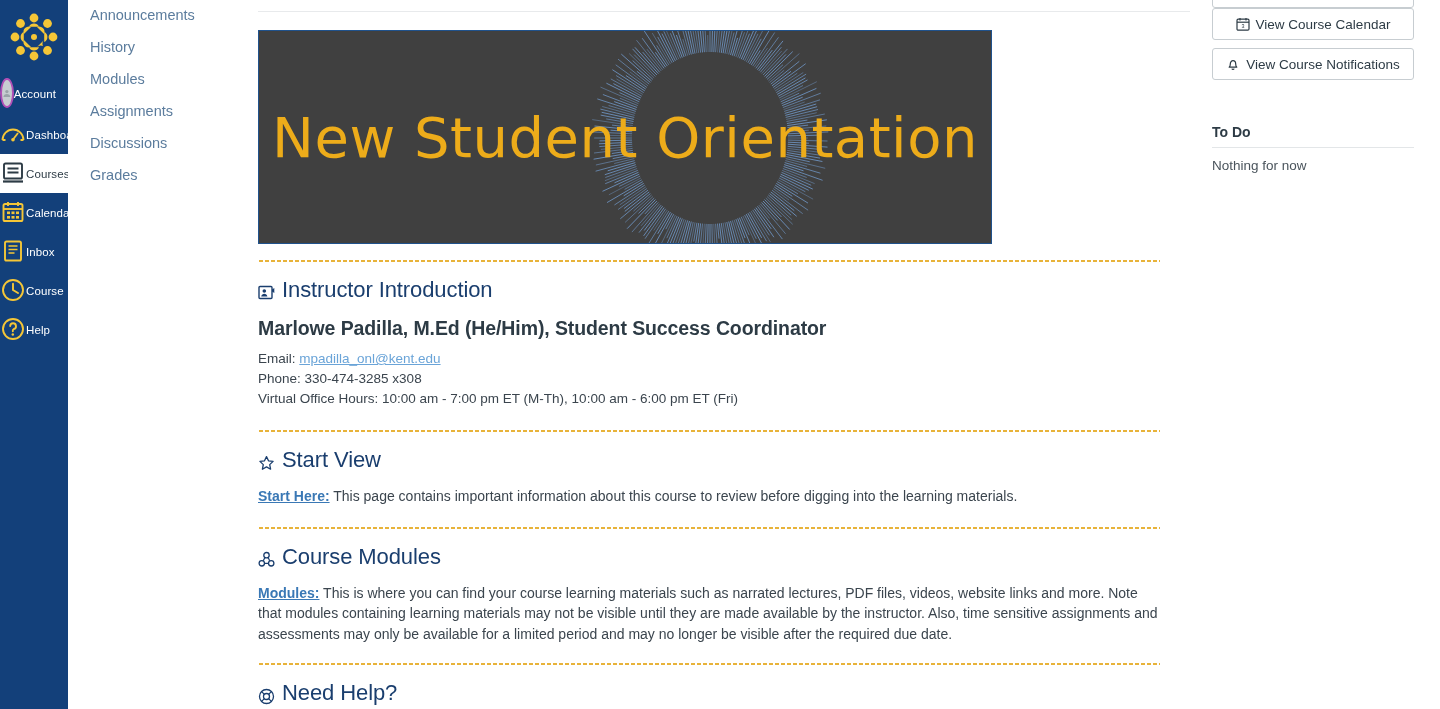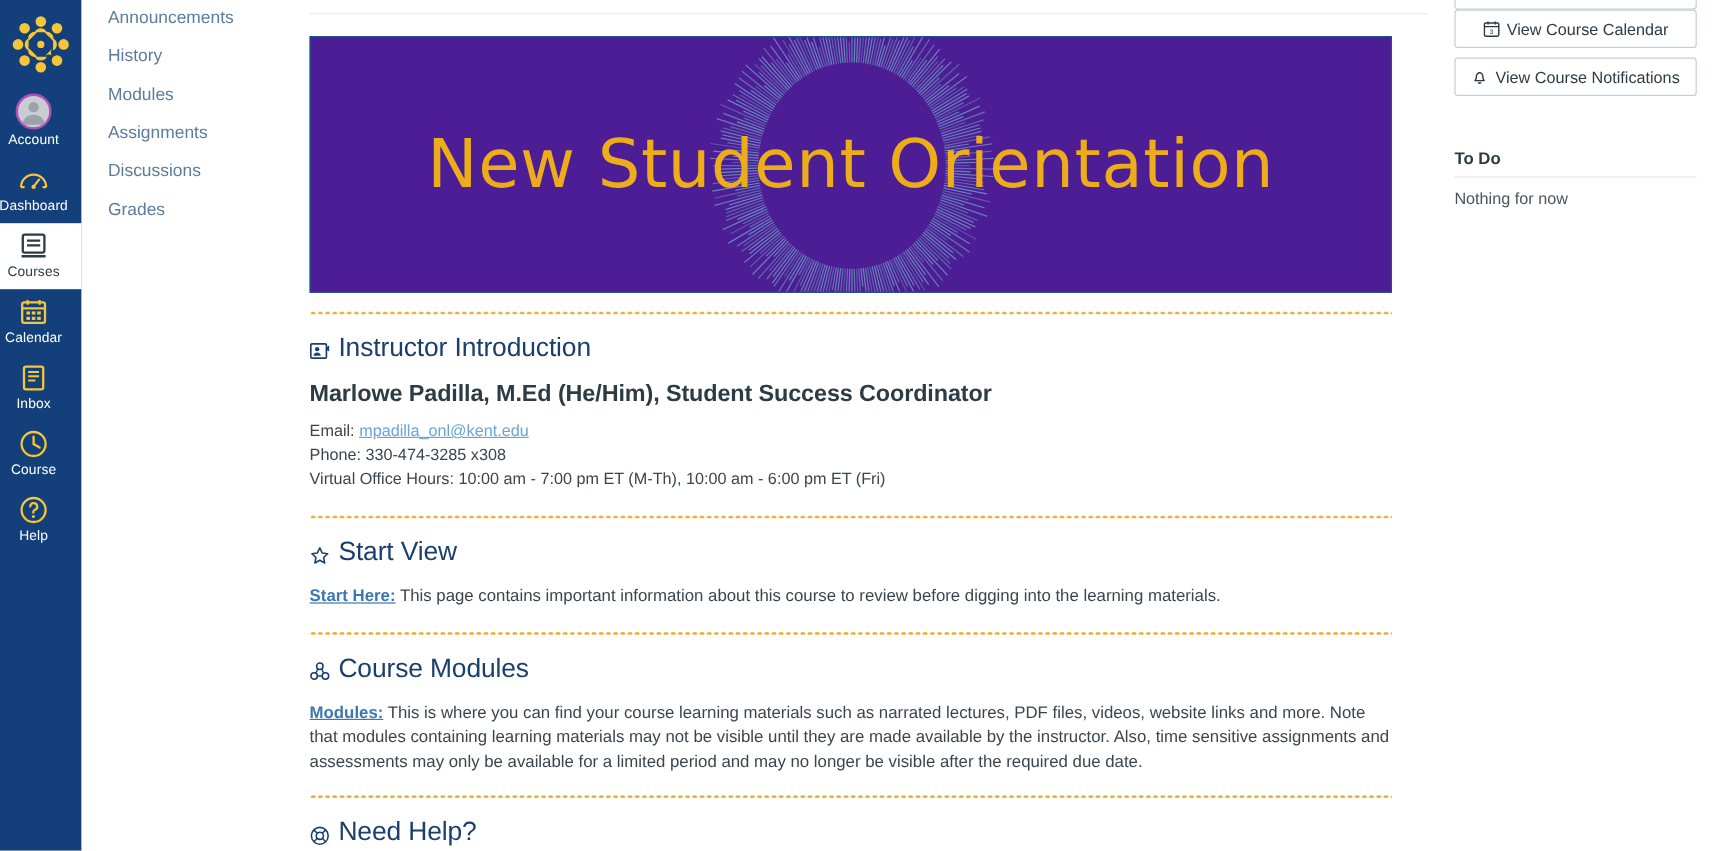--- a/index.html
+++ b/index.html
@@ -17,21 +17,21 @@
   
   #global-nav {
     width: 68px; min-width: 68px; height: 709px;
     background: #13407a;
     display: flex; flex-direction: column; align-items: center;
     padding-top: 4px;
   }
   .canvas-logo { width: 54px; height: 54px; margin: 6px 0 8px 0; position: relative; }
   .nav-item {
     width: 68px; padding: 6px 12px 7px 0;
-    display: flex; flex-direction: column; align-items: center;
+    display: flex; align-items: center;
     color: #ffffff; text-decoration: none; cursor: pointer;
   }
   .nav-item .nav-label {
     font-size: 11.5px; line-height: 14px; margin-top: 2px;
     letter-spacing: .1px; color: #ffffff;
   }
   .nav-item.active { background: #ffffff; }
   .nav-item.active .nav-label { color: #2d3b45; font-weight: 400; }
   .nav-ico { width: 26px; height: 26px; display: block; }
   .avatar-ring {
@@ -63,22 +63,22 @@
     position: absolute; left: 10px; top: 11px; width: 932px;
     border-top: 1px solid #e8eaec;
   }
   #content {
     position: absolute; left: 10px; top: 30px;
     width: 940px;
   }
 
   
   .banner {
-    width: 902px; height: 214px;
-    background: #4c1d95; position: relative; overflow: hidden;
+    width: 734px; height: 214px;
+    background: #404040; position: relative; overflow: hidden;
     border: 1px solid #20528c;
   }
   .banner svg { position: absolute; left: 0; top: 0; }
   .banner-title {
     position: absolute; left: 0; right: 0; top: 50%;
     transform: translateY(-50%);
     text-align: center;
     font-family: "DejaVu Sans", sans-serif;
     font-size: 56px; font-weight: 400; letter-spacing: .5px;
     color: #edac1a;

